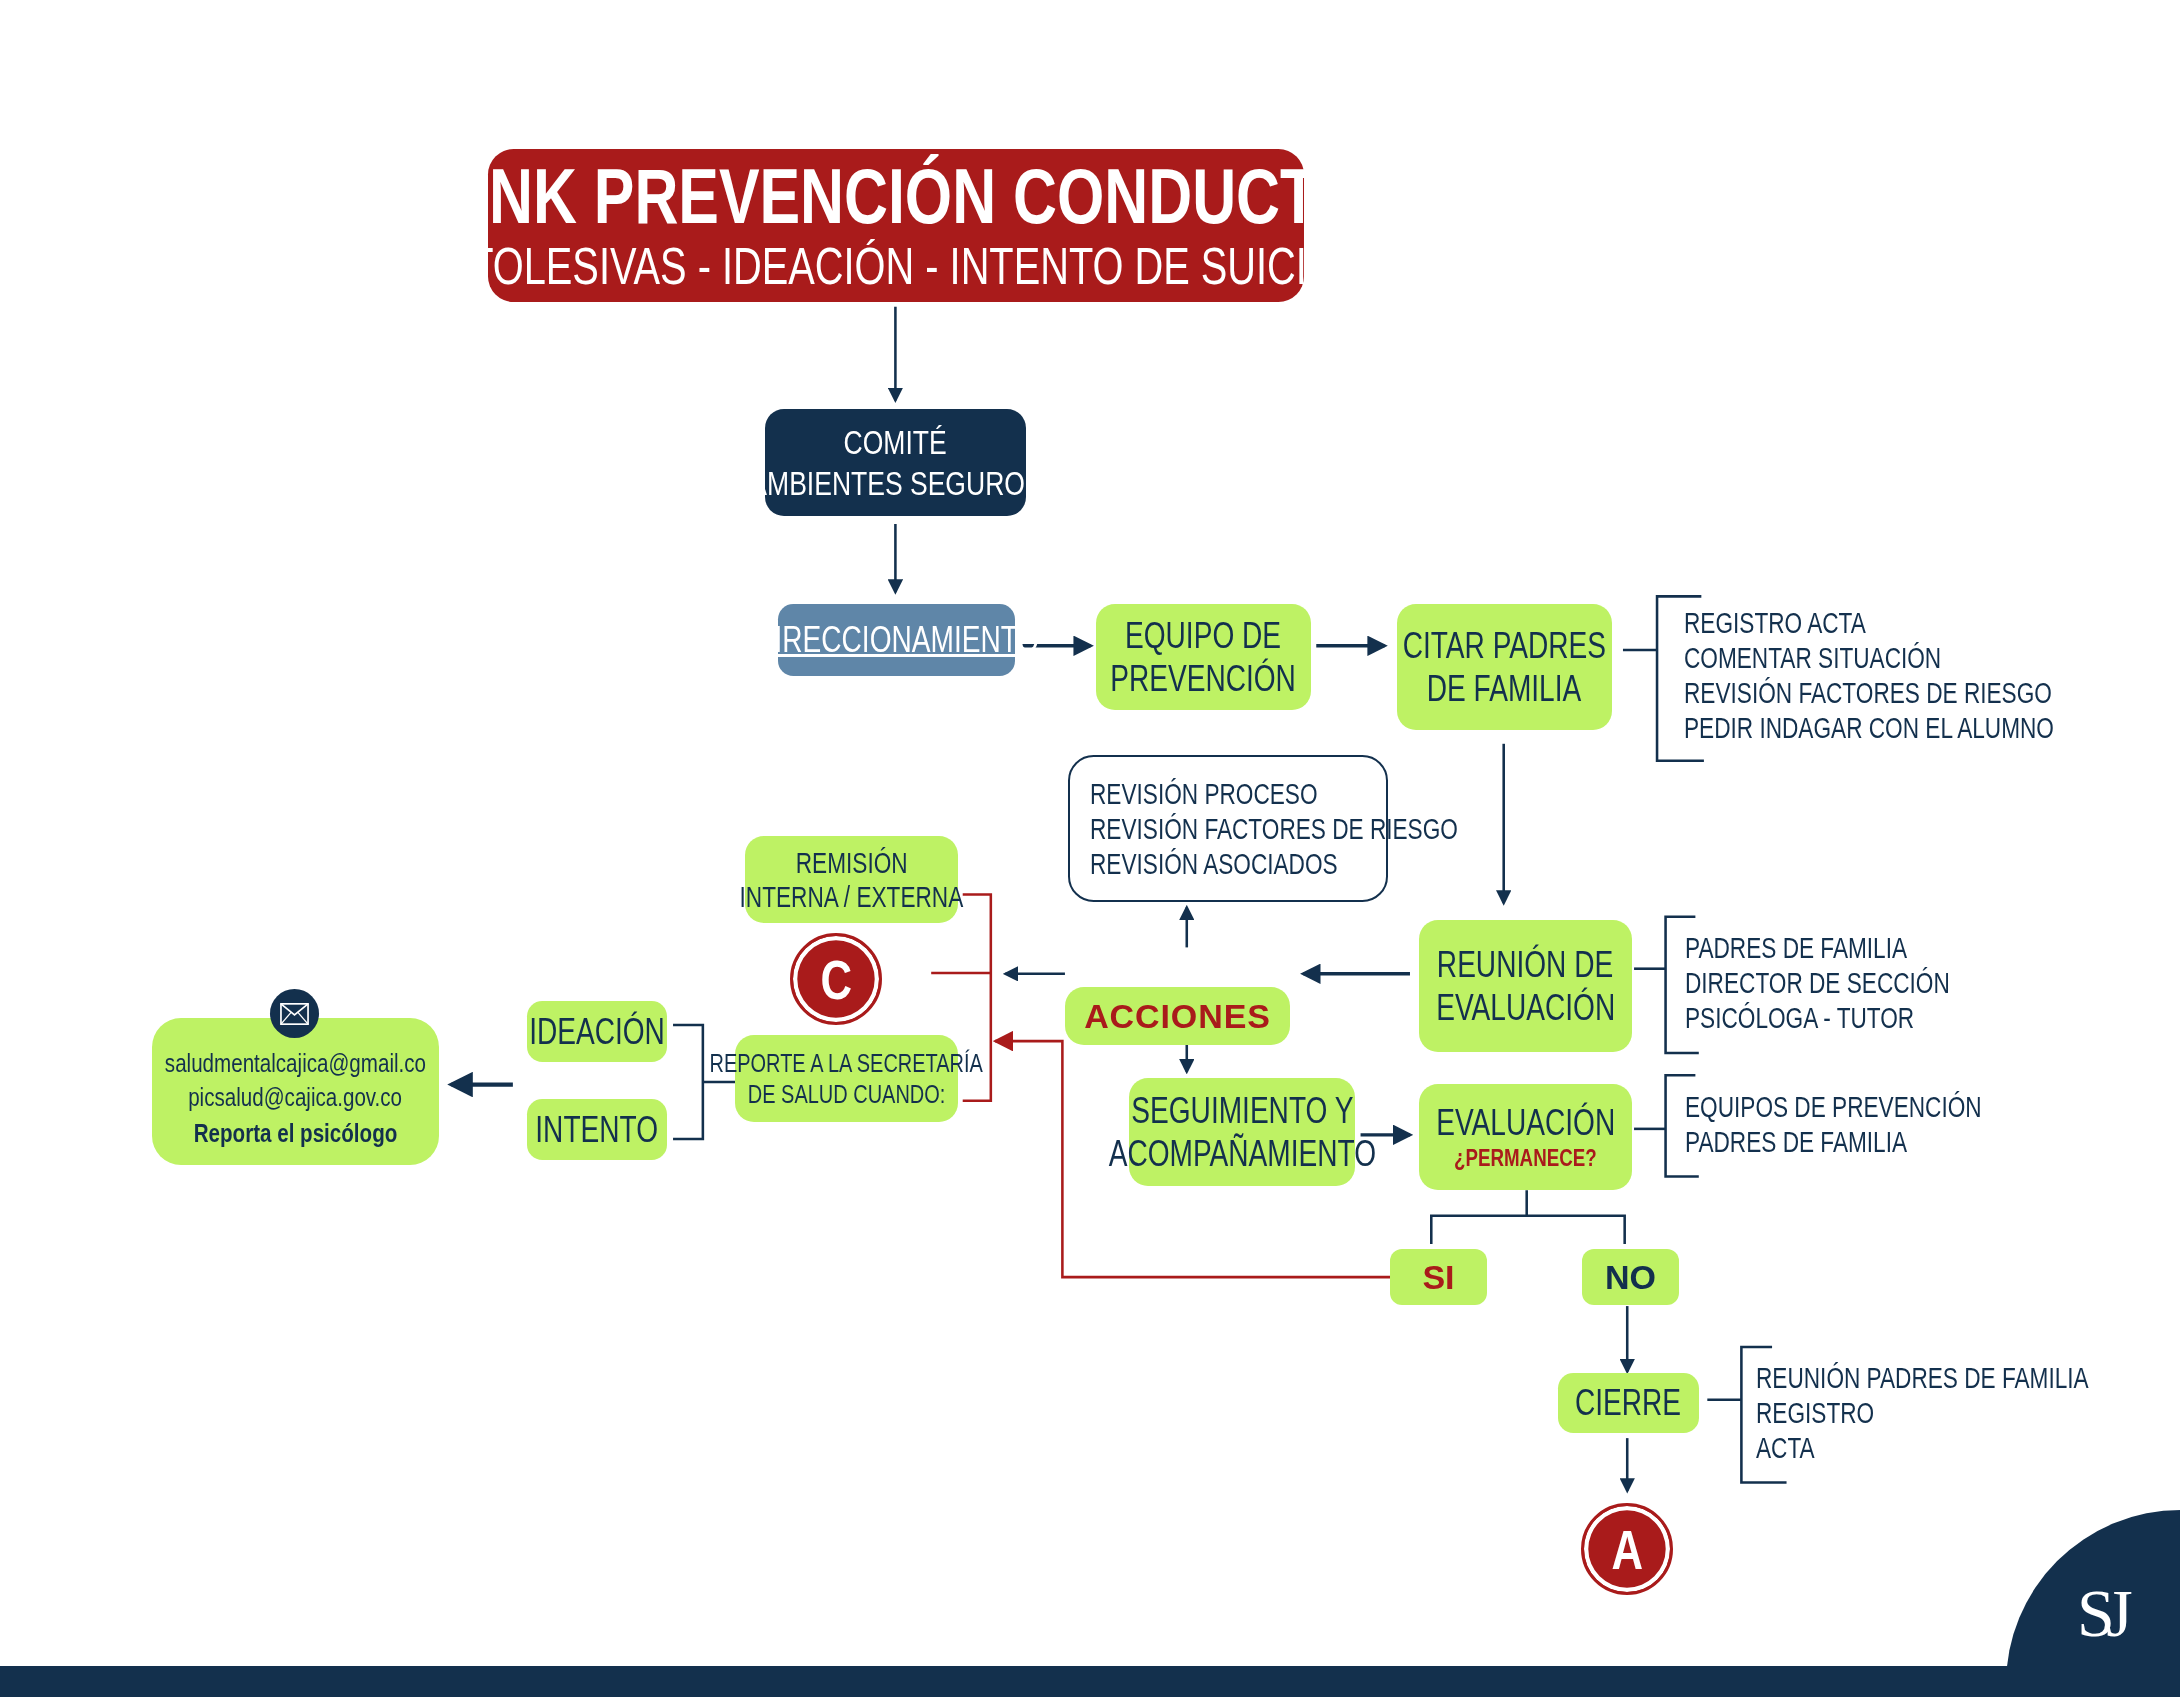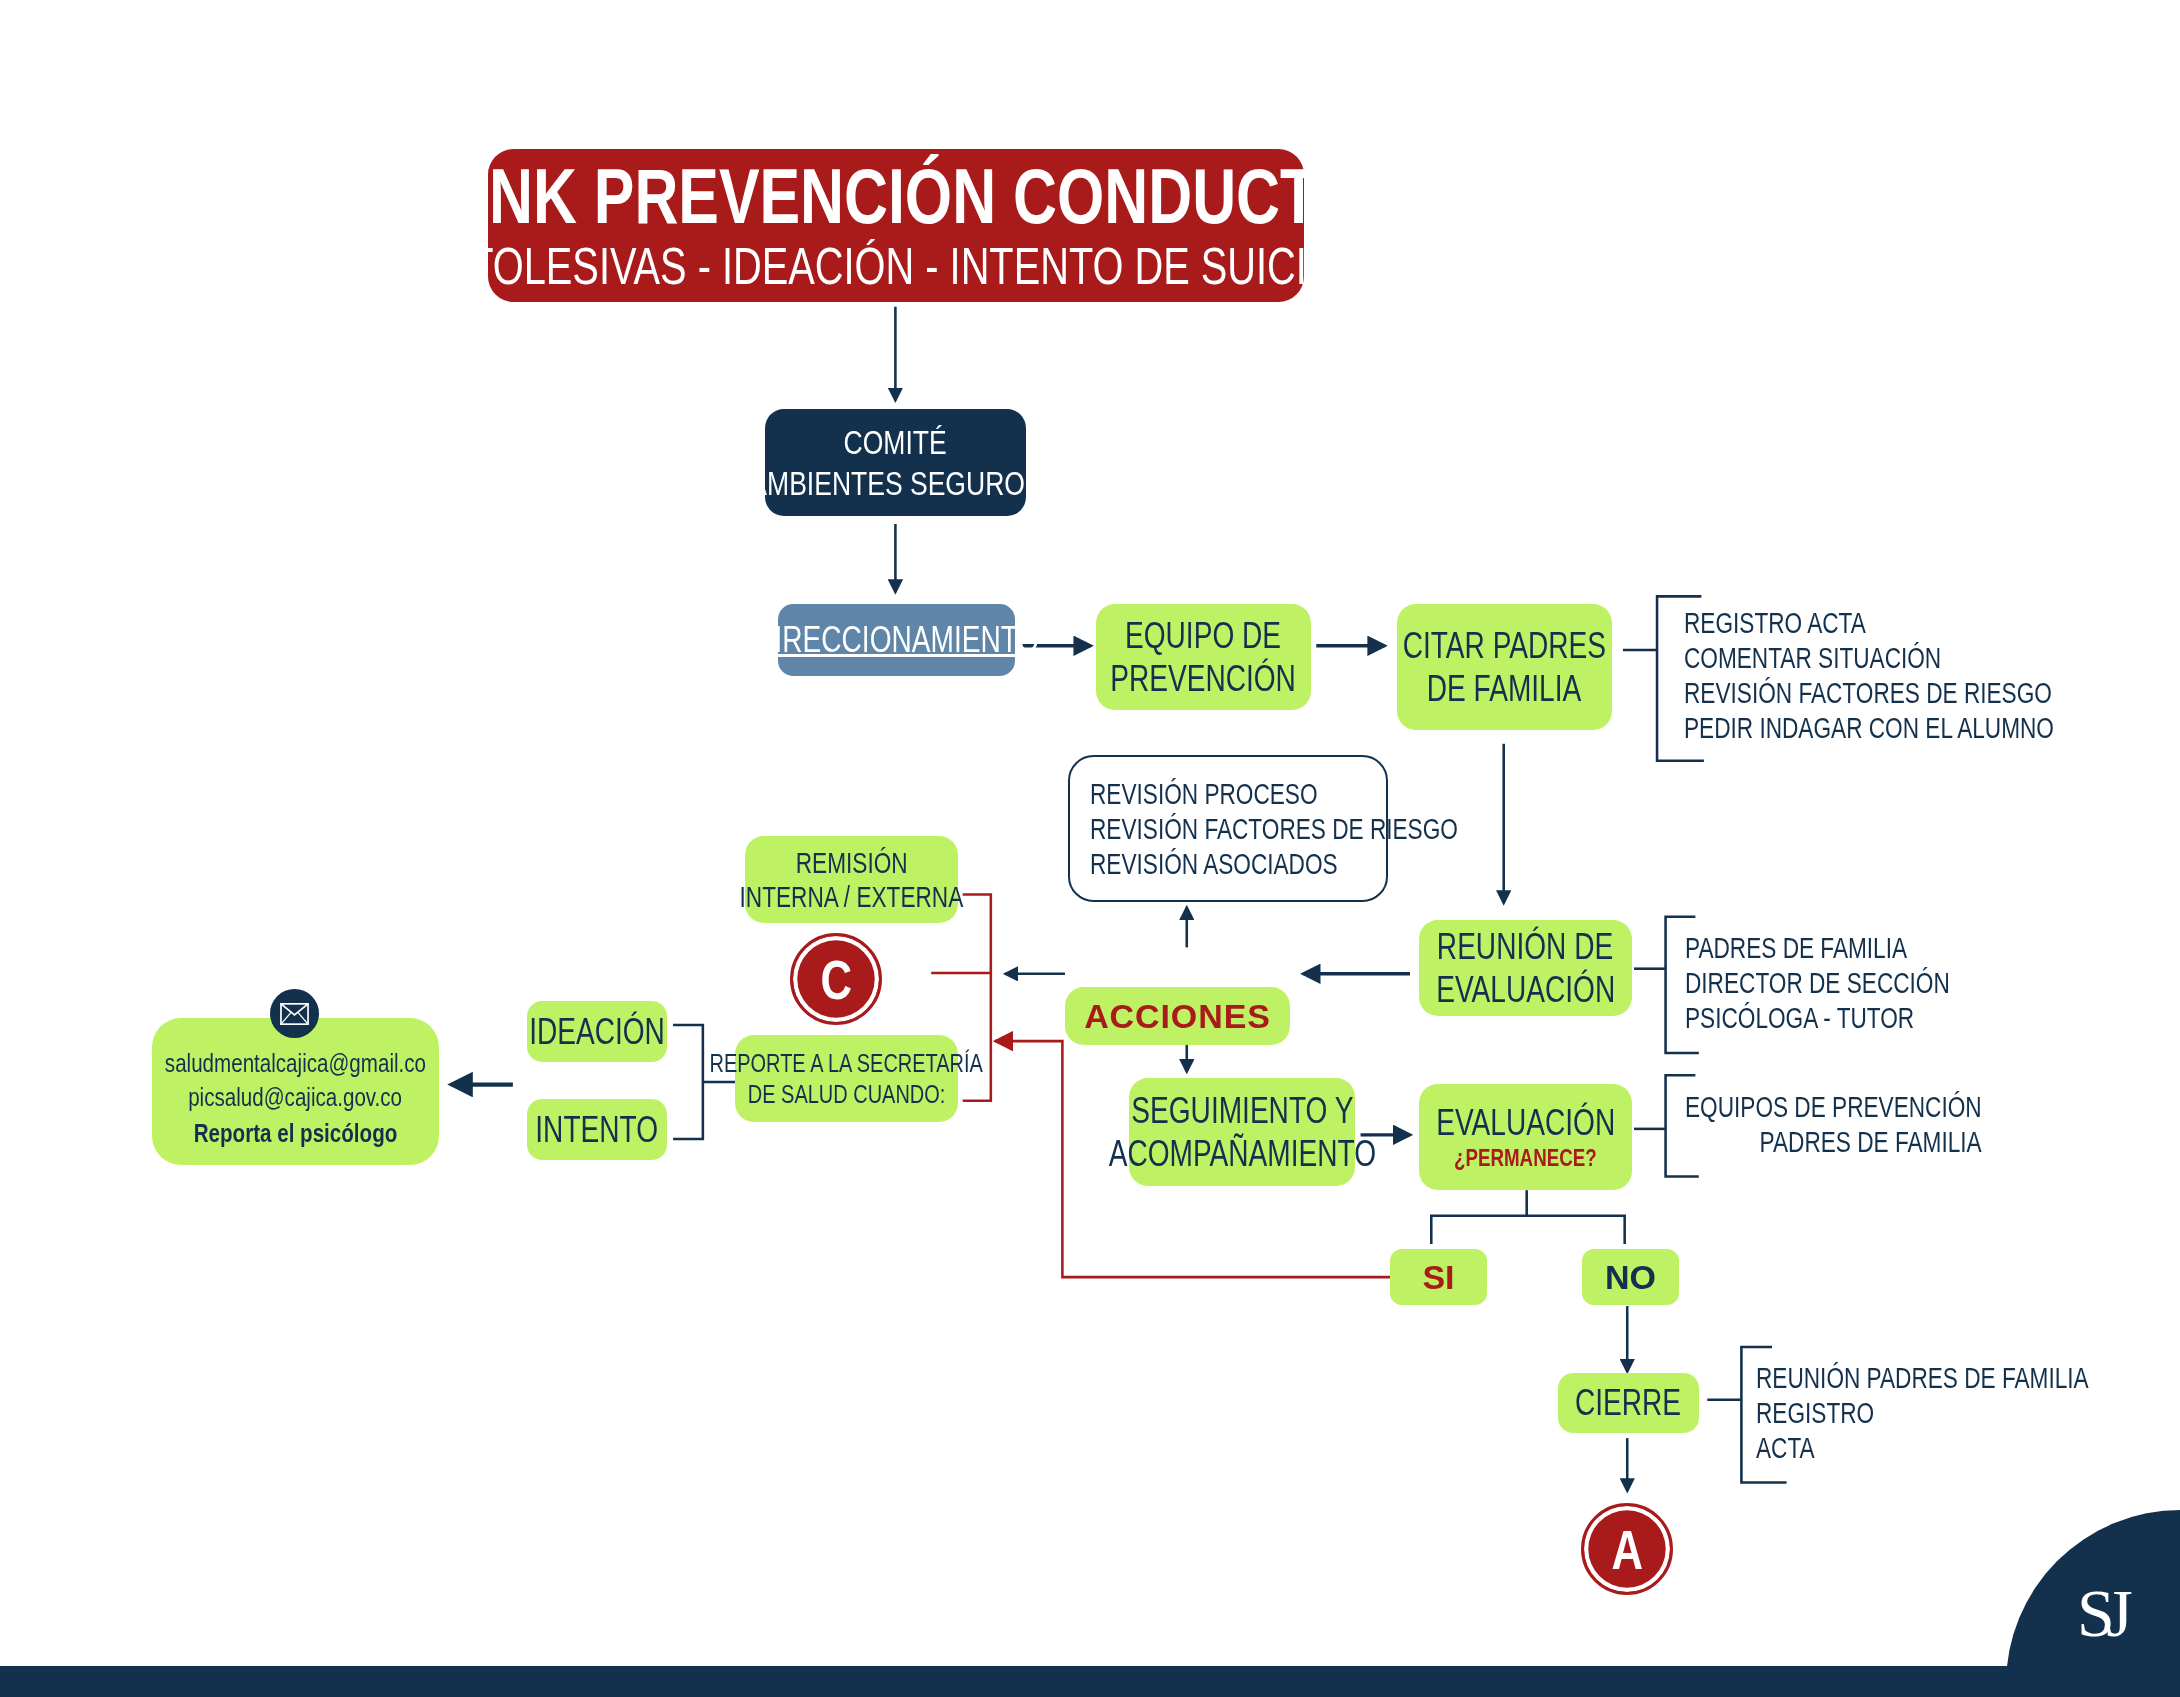--- a/index.html
+++ b/index.html
@@ -130,21 +130,21 @@
 </div>
 
 <div class="circle" style="left:790px; top:933px; width:92px; height:92px;">
   <span class="cond">C</span>
 </div>
 
 <div class="box grey" style="left:1065px; top:987px; width:225px; height:58px; border-radius:19px;">
   <span style="font-size:34px; font-weight:bold; color:#a91b1b; letter-spacing:0.9px;">ACCIONES</span>
 </div>
 
-<div class="box grey" style="left:1419px; top:920px; width:213px; height:96px; border-radius:19px;">
+<div class="box grey" style="left:1419px; top:920px; width:213px; height:132px; border-radius:19px;">
   <span class="cond line" style="font-size:36px;">REUNIÓN DE</span>
   <span class="cond line" style="font-size:36px;">EVALUACIÓN</span>
 </div>
 
 <div class="list" style="left:1685px; top:931px;">
   <span class="condL">PADRES DE FAMILIA</span>
   <span class="condL">DIRECTOR DE SECCIÓN</span>
   <span class="condL">PSICÓLOGA - TUTOR</span>
 </div>
 
@@ -178,21 +178,21 @@
 <div class="box grey" style="left:1129px; top:1078px; width:226px; height:108px; border-radius:19px;">
   <span class="cond line" style="font-size:36px;">SEGUIMIENTO Y</span>
   <span class="cond line" style="font-size:36px;">ACOMPAÑAMIENTO</span>
 </div>
 
 <div class="box grey" style="left:1419px; top:1084px; width:213px; height:106px; border-radius:19px;">
   <span class="cond" style="font-size:36px; line-height:41px;">EVALUACIÓN</span>
   <span class="cond" style="font-size:24px; line-height:29px; font-weight:bold; color:#a91b1b;">¿PERMANECE?</span>
 </div>
 
-<div class="list" style="left:1685px; top:1090px;text-align:right;">
+<div class="list" style="left:1685px; top:1090px;">
   <span class="condL">EQUIPOS DE PREVENCIÓN</span>
   <span class="condL">PADRES DE FAMILIA</span>
 </div>
 
 <div class="box grey" style="left:1390px; top:1249px; width:97px; height:56px; border-radius:12px;">
   <span style="font-size:34px; font-weight:bold; color:#a91b1b;">SI</span>
 </div>
 
 <div class="box grey" style="left:1582px; top:1249px; width:97px; height:56px; border-radius:12px;">
   <span style="font-size:34px; font-weight:bold; color:#13304d;">NO</span>

